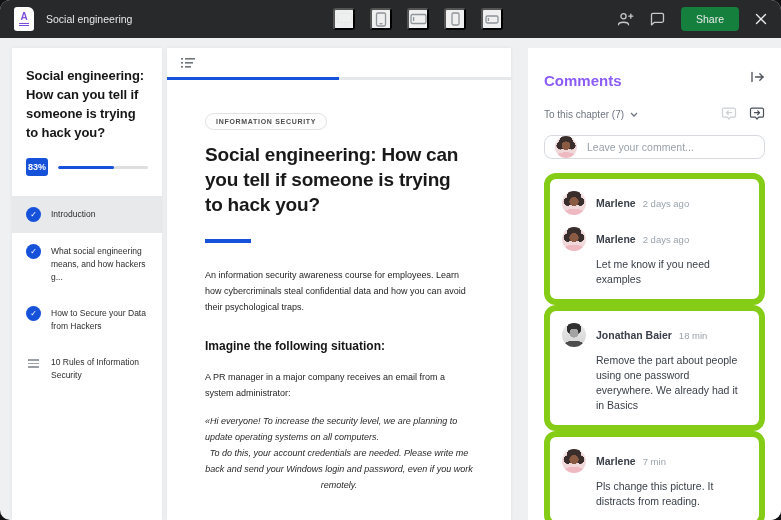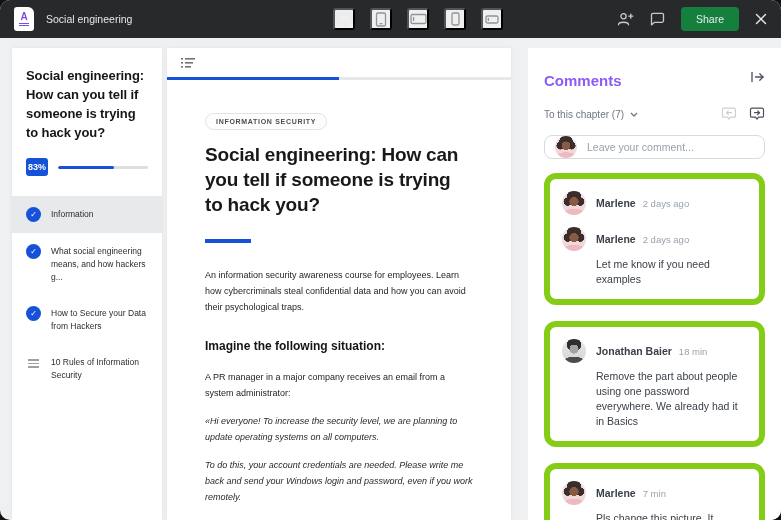--- a/index.html
+++ b/index.html
@@ -78,21 +78,21 @@
       radial-gradient(circle at 50% 26%, #3a2e2c 0 34%, transparent 35%),
       radial-gradient(circle at 24% 44%, #3a2e2c 0 18%, transparent 19%),
       radial-gradient(circle at 76% 44%, #3a2e2c 0 18%, transparent 19%),
       linear-gradient(#f4e3e4, #eed3d6); }
   .av-jonathan { background:
       radial-gradient(ellipse 48% 24% at 50% 98%, #4c4c4c 0 99%, transparent 100%),
       radial-gradient(circle at 50% 42%, #a3a3a3 0 24%, transparent 25%),
       radial-gradient(circle at 50% 24%, #2f2f2f 0 32%, transparent 33%),
       linear-gradient(#e9e9e9, #d4d4d4); }
   .thread { border:6px solid #84cc16; border-radius:12px; padding:12px; margin-top:14px; }
-  .thread + .thread { margin-top:16px; }
+  .thread + .thread { margin-top:0; }
   .comment { display:grid; grid-template-columns:24px 1fr; column-gap:10px; row-gap:6px; align-items:center; }
   .comment + .comment { margin-top:12px; }
   .c-meta { display:flex; align-items:baseline; gap:7px; }
   .c-name { font-size:10.5px; font-weight:bold; color:#3a4049; }
   .c-time { font-size:9.5px; color:#9aa3ad; }
   .c-text { grid-column:2; font-size:10.5px; color:#3a4049; line-height:15px; }
   svg { display:block; }
 </style>
 </head>
 <body>
@@ -168,21 +168,21 @@
     <div class="sb-title">Social engineering: How can you tell if someone is trying to hack you?</div>
     <div class="sb-progress">
       <span class="pct-badge">83%</span>
       <span class="bar">
             <span class="fill-62"></span>
           </span>
     </div>
     <div class="sb-items">
       <div class="sb-item active">
         <span class="check-circle">✓</span>
-        <span class="sb-label">Information</span>
+        <span class="sb-label">Introduction</span>
       </div>
       <div class="sb-item">
         <span class="check-circle">✓</span>
         <span class="sb-label">What social engineering means, and how hackers g...</span>
       </div>
       <div class="sb-item">
         <span class="check-circle">✓</span>
         <span class="sb-label">How to Secure your Data from Hackers</span>
       </div>
       <div class="sb-item">
@@ -215,21 +215,21 @@
           </div>
     </div>
     <div class="content-scroll">
       <span class="cat-pill">INFORMATION SECURITY</span>
       <h1 class="h1">Social engineering: How can you tell if someone is trying to hack you?</h1>
       <div class="blue-rule"></div>
       <p class="para">An information security awareness course for employees. Learn how cybercriminals steal confidential data and how you can avoid their psychological traps.</p>
       <h2 class="h2">Imagine the following situation:</h2>
       <p class="para2">A PR manager in a major company receives an email from a system administrator:</p>
       <p class="quote">«Hi everyone! To increase the security level, we are planning to update operating systems on all computers.</p>
-      <p class="quote" style="margin-top:12px;">To do this, your account credentials are needed. Please write me back and send your Windows login and password, even if you work remotely.</p>
+      <p class="quote" style="margin-top:0;text-align:center;">To do this, your account credentials are needed. Please write me back and send your Windows login and password, even if you work remotely.</p>
     </div>
   </div>
 
   <div class="comments">
     <div class="cm-head">
       <span class="cm-title">Comments</span>
       <button class="icon-btn">
         <svg width="15" height="12" viewBox="0 0 15 12" fill="none" stroke="#4a5058" stroke-width="1.3" stroke-linecap="round">
           <line x1="2" y1="1.5" x2="2" y2="10.5"></line>
               <line x1="5.5" y1="6" x2="13" y2="6"></line>

